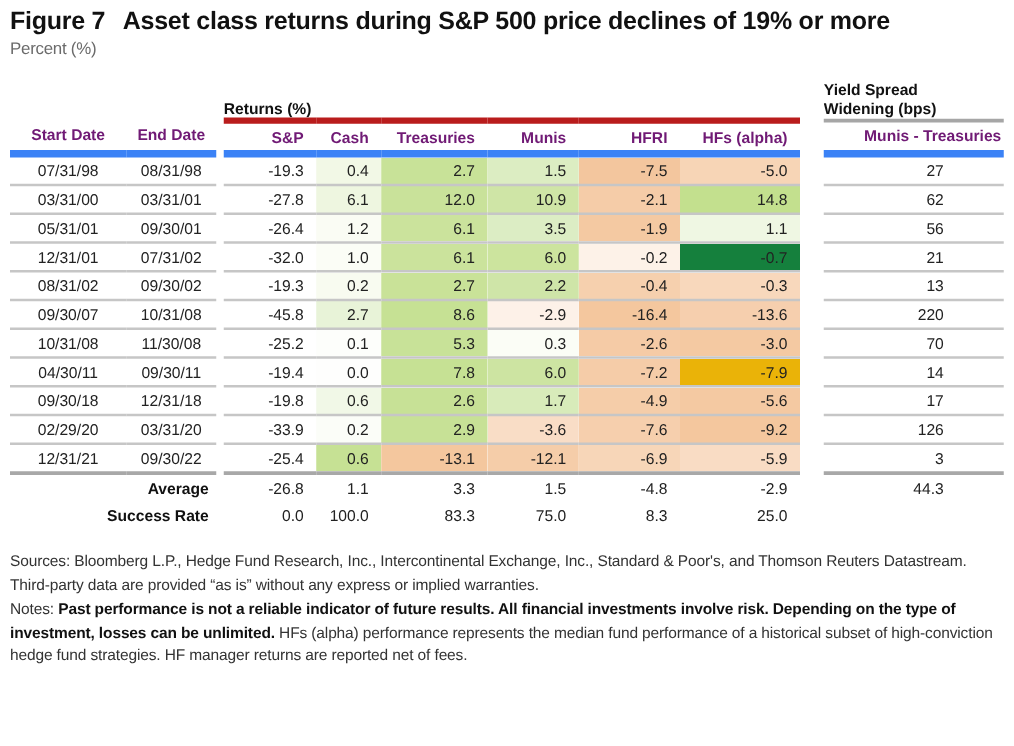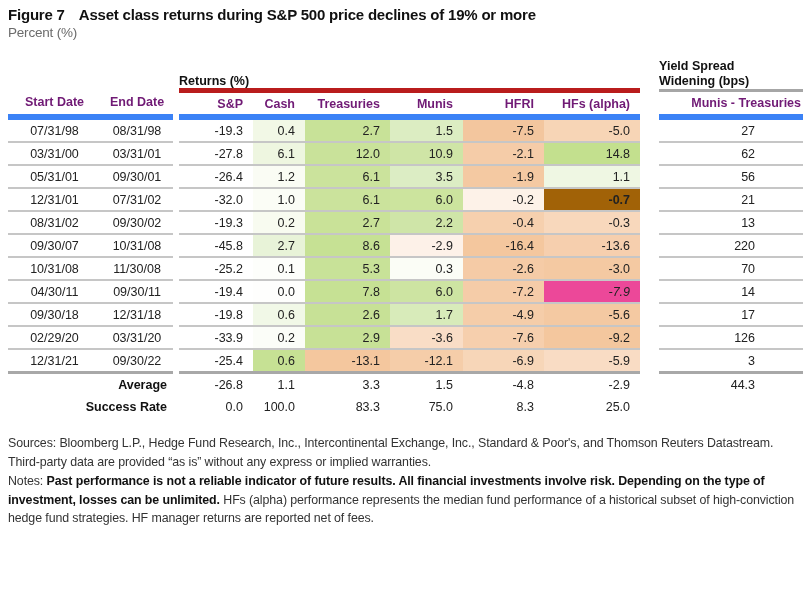--- a/index.html
+++ b/index.html
@@ -1,18 +1,18 @@
 <!DOCTYPE html>
 <html><head>
 <meta charset="utf-8">
 <style>
   html,body{margin:0;padding:0;background:#ffffff;}
   body{font-family:"Liberation Sans","DejaVu Sans",sans-serif;color:#1a1a1a;}
   .page{width:811px;height:597px;box-sizing:border-box;padding:6px 8px;overflow:hidden;background:#fff;}
-  .title-line{font-size:15px;font-weight:bold;letter-spacing:-0.2px;color:#111;}
+  .title-line{font-size:20px;font-weight:bold;letter-spacing:-0.2px;color:#111;}
   .title-line .fig{margin-right:14px;}
   .subtitle{font-size:13.5px;color:#6b6b6b;margin-top:2px;letter-spacing:-0.2px;}
   table.fig{border-collapse:collapse;table-layout:fixed;width:795px;margin-top:14px;font-size:12.5px;}
   td,th{padding:0;margin:0;font-weight:normal;white-space:nowrap;overflow:hidden;}
   tr.group-row td{vertical-align:bottom;height:34px;font-weight:bold;color:#111;}
   .group-returns{text-align:left;border-bottom:5px solid #b91c1c;}
   .group-spread{text-align:left;border-bottom:3px solid #a6a6a6;line-height:15px;}
   tr.head-row th{height:21px;font-weight:bold;color:#701a75;border-bottom:6px solid #3b82f6;}
   th.c-date{text-align:center;}
   th.c-num{text-align:right;padding-right:10px;}
@@ -117,21 +117,21 @@
         </tr>
         <tr class="data-row">
           <td class="date db">12/31/01</td>
           <td class="date db">07/31/02</td>
           <td class="spacer"></td>
           <td class="num db">-32.0</td>
           <td class="num db" style="background: rgb(251, 253, 246);">1.0</td>
           <td class="num db" style="background: rgb(203, 227, 156);">6.1</td>
           <td class="num db" style="background: rgb(204, 228, 158);">6.0</td>
           <td class="num db" style="background: rgb(253, 242, 232);">-0.2</td>
-          <td class="num db" style="background: #a16207; font-weight: bold;">-0.7</td>
+          <td class="num db" style="background: #15803d;">-0.7</td>
           <td class="spacer"></td>
           <td class="spreadv db">21</td>
         </tr>
         <tr class="data-row">
           <td class="date db">08/31/02</td>
           <td class="date db">09/30/02</td>
           <td class="spacer"></td>
           <td class="num db">-19.3</td>
           <td class="num db" style="background: rgb(248, 251, 240);">0.2</td>
           <td class="num db" style="background: rgb(201, 226, 152);">2.7</td>
@@ -169,21 +169,21 @@
         </tr>
         <tr class="data-row">
           <td class="date db">04/30/11</td>
           <td class="date db">09/30/11</td>
           <td class="spacer"></td>
           <td class="num db">-19.4</td>
           <td class="num db" style="background: rgb(254, 254, 253);">0.0</td>
           <td class="num db" style="background: rgb(198, 225, 148);">7.8</td>
           <td class="num db" style="background: rgb(205, 228, 162);">6.0</td>
           <td class="num db" style="background: rgb(245, 204, 168);">-7.2</td>
-          <td class="num db" style="background: #ec4899; font-style: italic;">-7.9</td>
+          <td class="num db" style="background: #eab308;">-7.9</td>
           <td class="spacer"></td>
           <td class="spreadv db">14</td>
         </tr>
         <tr class="data-row">
           <td class="date db">09/30/18</td>
           <td class="date db">12/31/18</td>
           <td class="spacer"></td>
           <td class="num db">-19.8</td>
           <td class="num db" style="background: rgb(241, 248, 231);">0.6</td>
           <td class="num db" style="background: rgb(199, 225, 150);">2.6</td>

